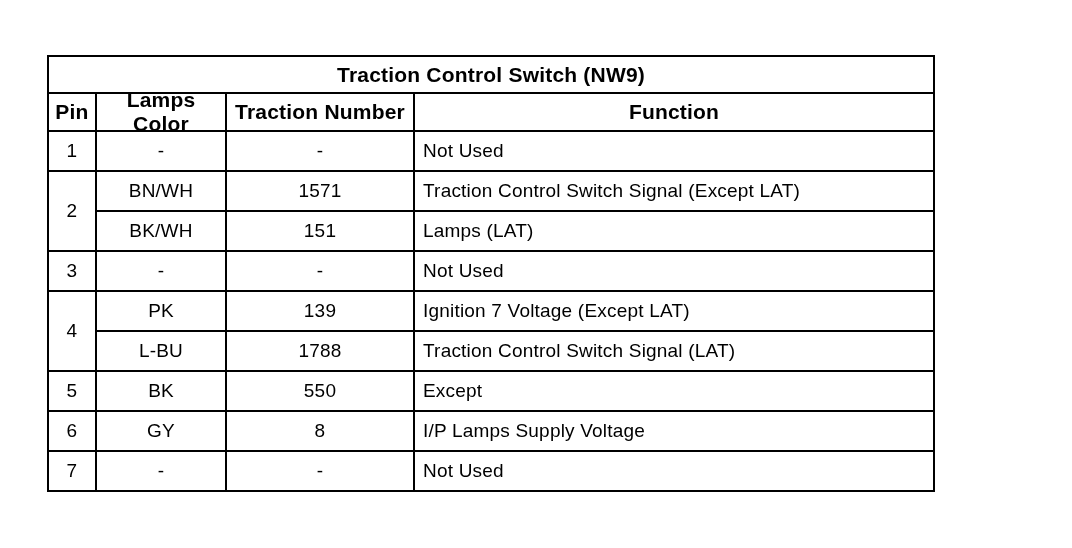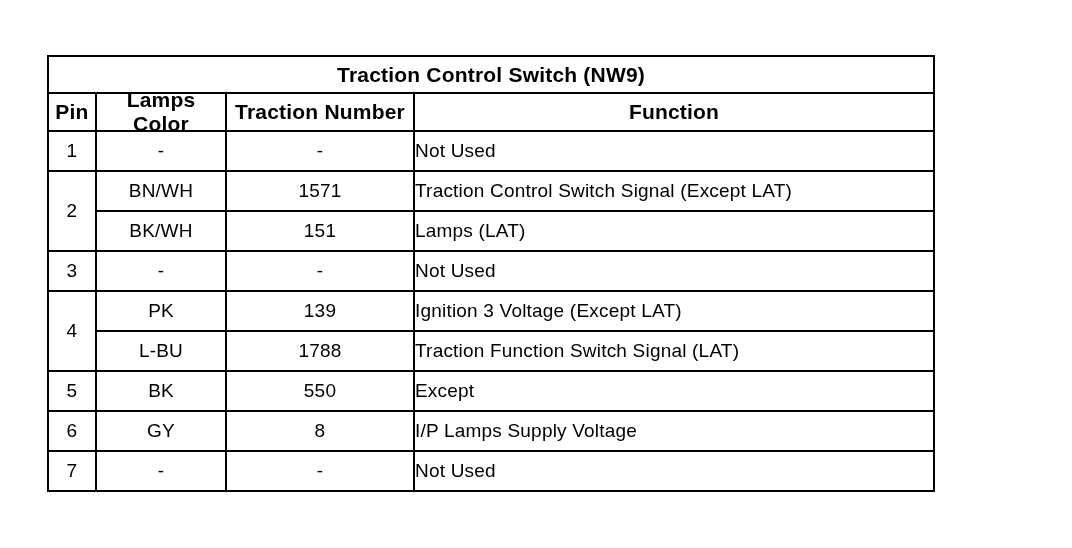--- a/index.html
+++ b/index.html
@@ -43,20 +43,21 @@
     box-sizing: border-box;
     font-size: 19px;
     letter-spacing: 0.2px;
   }
   .cell.center {
     justify-content: center;
     text-align: center;
   }
   .cell.left {
     justify-content: flex-start;
+    padding-left: 8px;
     text-align: left;
   }
   .title-cell .cell {
     height: 35px;
     font-weight: bold;
     font-size: 21px;
   }
   .head-cell .cell {
     font-weight: bold;
     font-size: 21px;
@@ -164,33 +165,33 @@
           <td class="tall" rowspan="2">
             <div class="cell center">4</div>
           </td>
           <td>
             <div class="cell center">PK</div>
           </td>
           <td>
             <div class="cell center">139</div>
           </td>
           <td>
-            <div class="cell left">Ignition 3 Voltage (Except LAT)</div>
+            <div class="cell left">Ignition 7 Voltage (Except LAT)</div>
           </td>
         </tr>
 
         <tr>
           <td>
             <div class="cell center">L-BU</div>
           </td>
           <td>
             <div class="cell center">1788</div>
           </td>
           <td>
-            <div class="cell left">Traction Function Switch Signal (LAT)</div>
+            <div class="cell left">Traction Control Switch Signal (LAT)</div>
           </td>
         </tr>
 
         <tr>
           <td>
             <div class="cell center">5</div>
           </td>
           <td>
             <div class="cell center">BK</div>
           </td>

